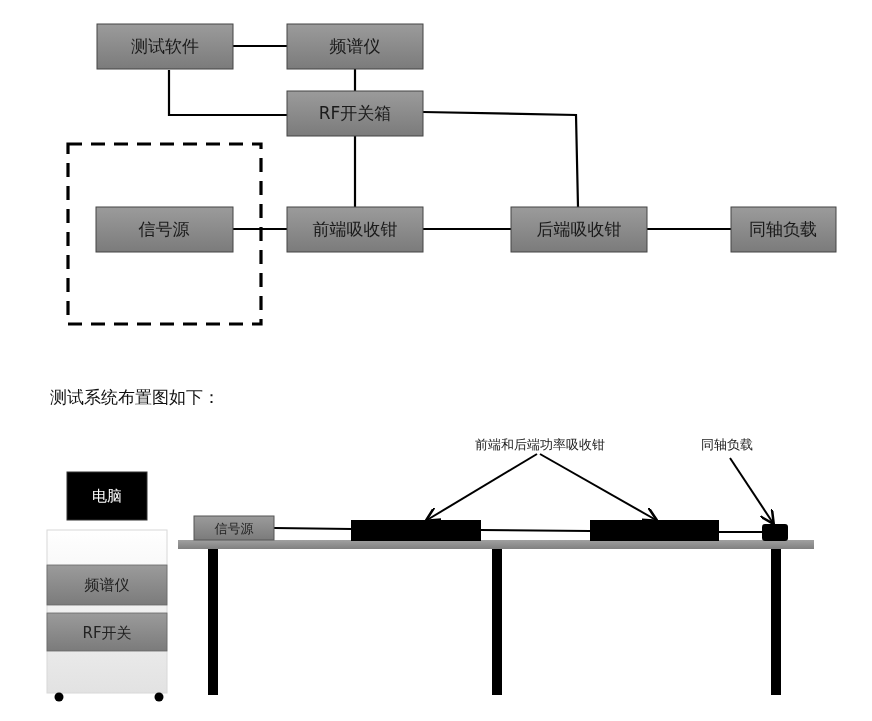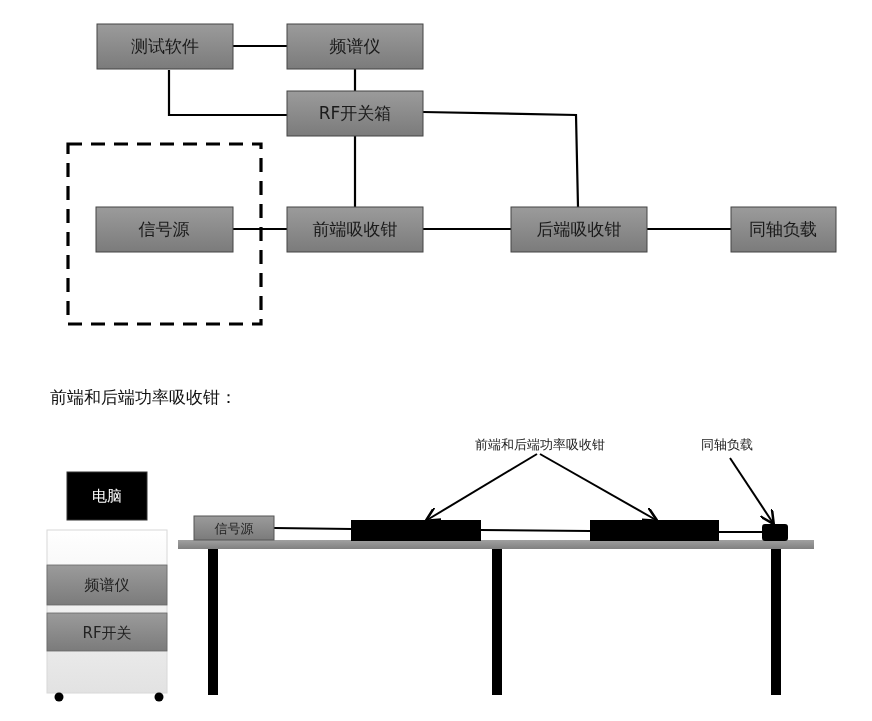--- a/index.html
+++ b/index.html
@@ -118,13 +118,13 @@
   <text class="small-label" x="540" y="449" text-anchor="middle">前端和后端功率吸收钳</text>
   <text class="small-label" x="727" y="449" text-anchor="middle">同轴负载</text>
 
   <g stroke="#000" stroke-width="2" fill="none">
     <line x1="537" y1="454" x2="427" y2="520" marker-end="url(#arrowhead)"></line>
     <line x1="540" y1="454" x2="656" y2="520" marker-end="url(#arrowhead)"></line>
     <line x1="730" y1="458" x2="773" y2="523" marker-end="url(#arrowhead)"></line>
   </g>
 </svg>
 
-<div class="caption">前端和后端功率吸收钳：</div>
+<div class="caption">测试系统布置图如下：</div>
 
 </body></html>

